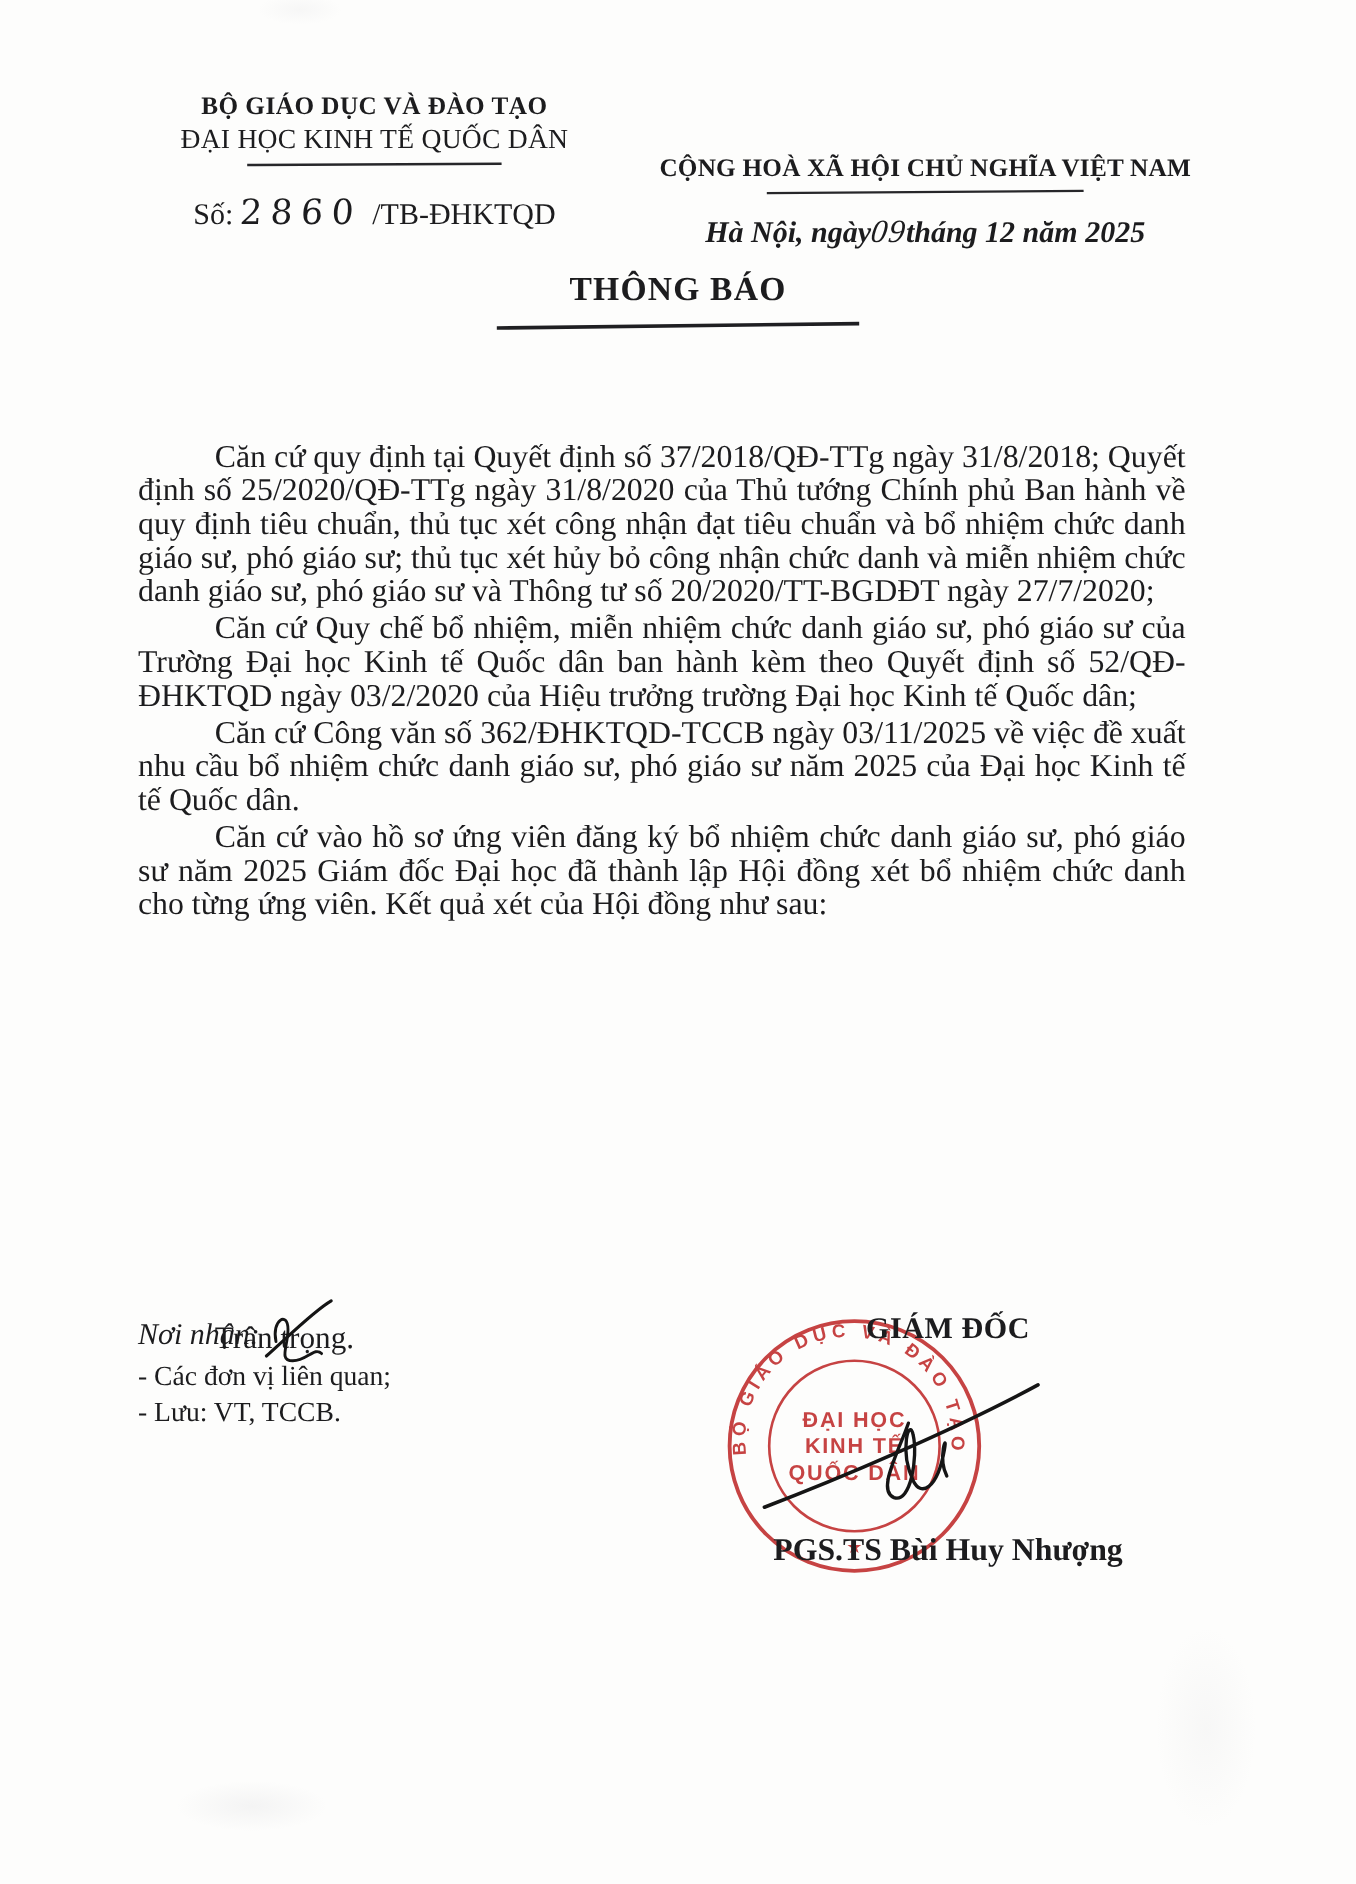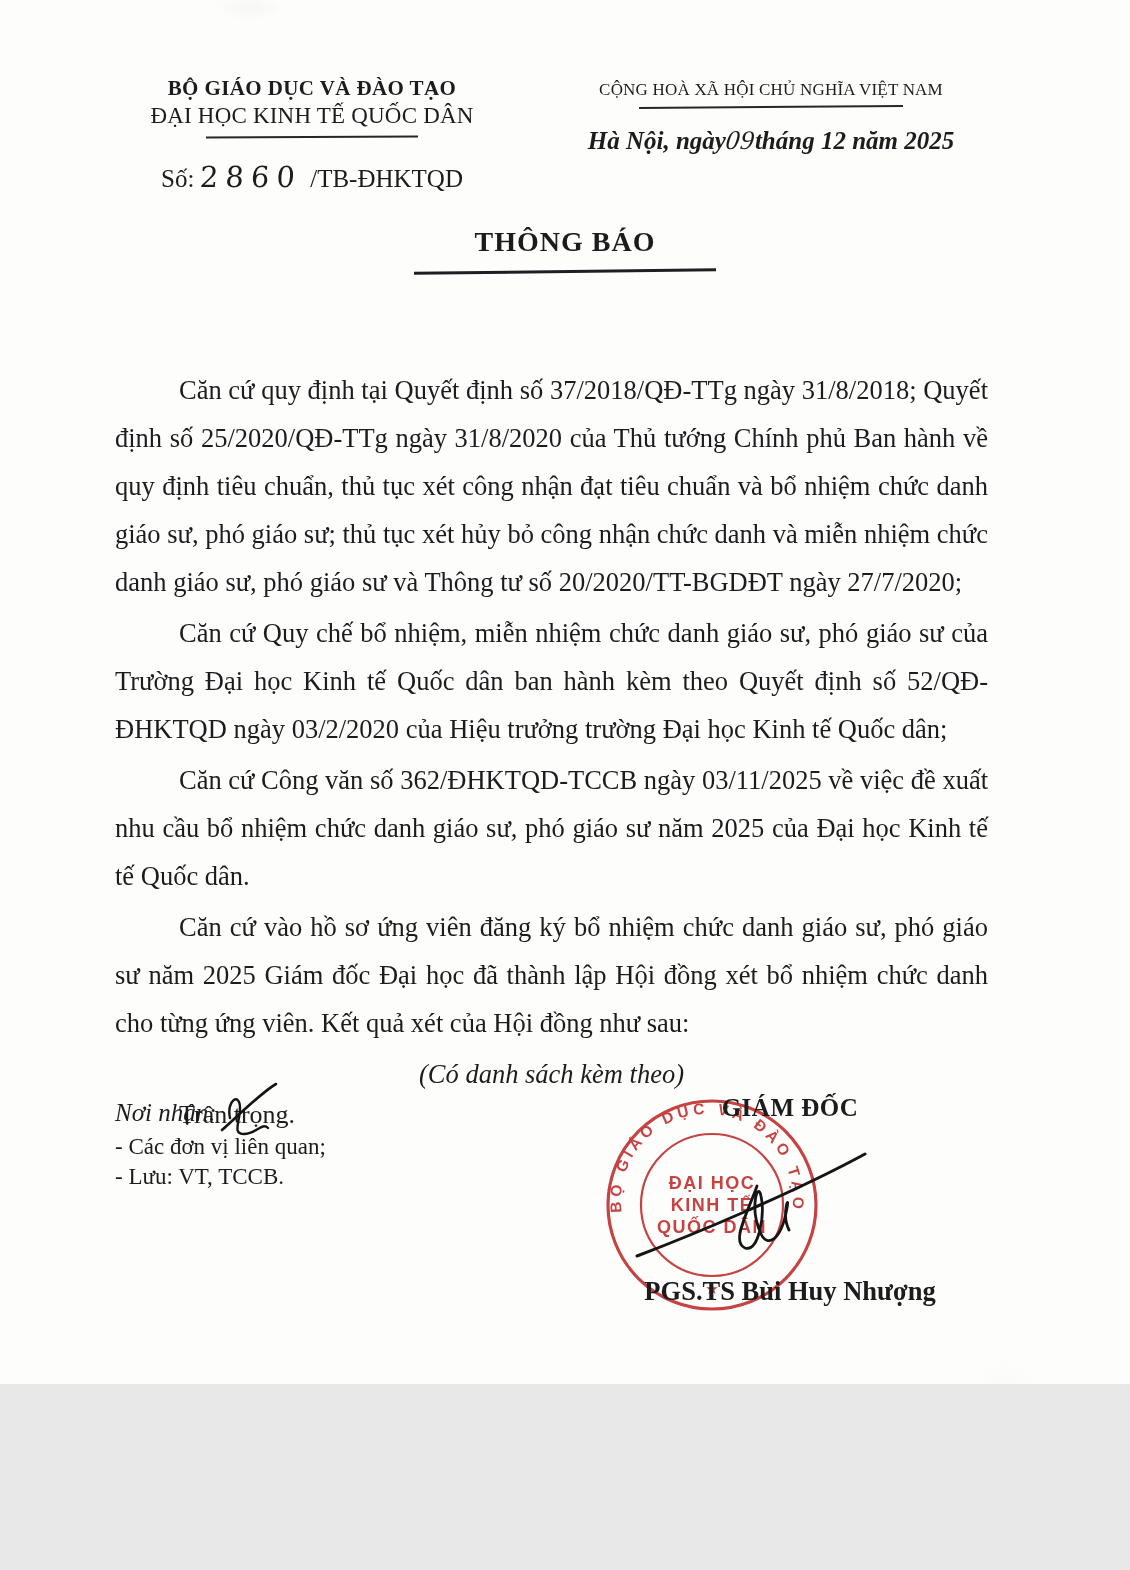--- a/index.html
+++ b/index.html
@@ -1,48 +1,48 @@
 <!DOCTYPE html>
 <html><head>
 <meta charset="utf-8">
 <style>
   html,body{margin:0;padding:0;background:#e8e8e8;}
   .page{
     position:relative;
-    width:1130px;height:1384px;
+    width:1130px;height:1570px;
     margin:0 auto;
     background:
       radial-gradient(ellipse 90px 30px at 210px 1505px, rgba(160,160,170,.10), transparent 70%),
       radial-gradient(ellipse 60px 120px at 1005px 1440px, rgba(170,170,175,.07), transparent 70%),
       radial-gradient(ellipse 50px 18px at 250px 8px, rgba(200,200,205,.12), transparent 70%),
       #fdfdfc;
     overflow:hidden;
     font-family:"Liberation Serif","DejaVu Serif",serif;
     color:#1c1c1e;
   }
   
   .hdr-left{position:absolute;left:140px;top:76px;width:344px;text-align:center;}
   .hdr-left .l1{font-size:21px;font-weight:700;letter-spacing:.4px;}
   .hdr-left .l2{font-size:23px;font-weight:400;margin-top:2px;letter-spacing:.2px;}
   .hdr-left .rule{width:212px;height:2.4px;background:#27272a;margin:7px auto 0;transform:rotate(-.3deg);}
   .docnum{margin-top:22px;font-size:25px;white-space:nowrap;}
   .docnum .hand{font-family:"DejaVu Serif",serif;font-size:29px;letter-spacing:7px;margin:0 8px 0 6px;transform:skewX(-4deg);display:inline-block;}
   .hdr-right{position:absolute;left:545px;top:80px;width:452px;text-align:center;}
-  .hdr-right .l1{font-size:17px;font-weight:400;letter-spacing:.2px;}
+  .hdr-right .l1{font-size:21px;font-weight:700;letter-spacing:.2px;margin-top:48px;}
   .hdr-right .l2{font-size:24px;font-weight:700;margin-top:4px;}
   .hdr-right .rule{width:264px;height:2.4px;background:#27272a;margin:6px auto 0;transform:rotate(-.4deg);}
   .dateline{margin-top:17px;font-size:25px;font-weight:700;font-style:italic;white-space:nowrap;}
   .dateline .hand{font-weight:400;font-size:27px;letter-spacing:1px;display:inline-block;transform:skewX(-8deg);}
   
   .title-block{position:absolute;left:0;top:226px;width:1130px;text-align:center;}
   .doc-title{font-size:28px;font-weight:700;letter-spacing:1px;}
   .doc-subtitle{font-size:25.5px;font-weight:700;margin-top:13px;}
   .sub-rule{width:302px;height:2.6px;background:#1f1f22;margin:12px auto 0;transform:rotate(-.7deg);}
   
-  .body{position:absolute;left:115px;top:366px;width:873px;font-size:26.5px;line-height:48px;text-align:justify;}
+  .body{position:absolute;left:115px;top:366px;width:873px;font-size:26.5px;line-height:28px;text-align:justify;}
   .body p{margin:0 0 3px 0;text-indent:64px;}
   .attach{text-align:center !important;text-indent:0 !important;font-style:italic;margin-top:2px !important;}
   
   .recipients{position:absolute;left:115px;top:1098px;font-size:23px;line-height:30px;}
   .recip-label{font-size:25px;font-weight:400;font-style:italic;margin-bottom:4px;}
   .recip-scribble{position:absolute;left:95px;top:-20px;}
   .closing-line{position:absolute;left:179px;top:1100px;font-size:26px;}
   .director-title{position:absolute;left:670px;top:1094px;width:240px;text-align:center;font-size:25px;font-weight:700;letter-spacing:.5px;z-index:3;}
   .stamp{position:absolute;left:597px;top:1090px;z-index:1;opacity:.92;}
   .sig{position:absolute;left:615px;top:1130px;z-index:4;}
@@ -69,21 +69,20 @@
   <div class="title-block">
     <div class="doc-title">THÔNG BÁO</div>
     <div class="sub-rule"></div>
   </div>
 
   <div class="body">
     <p>Căn cứ quy định tại Quyết định số 37/2018/QĐ-TTg ngày 31/8/2018; Quyết định số 25/2020/QĐ-TTg ngày 31/8/2020 của Thủ tướng Chính phủ Ban hành về quy định tiêu chuẩn, thủ tục xét công nhận đạt tiêu chuẩn và bổ nhiệm chức danh giáo sư, phó giáo sư; thủ tục xét hủy bỏ công nhận chức danh và miễn nhiệm chức danh giáo sư, phó giáo sư và Thông tư số 20/2020/TT-BGDĐT ngày 27/7/2020;</p>
     <p>Căn cứ Quy chế bổ nhiệm, miễn nhiệm chức danh giáo sư, phó giáo sư của Trường Đại học Kinh tế Quốc dân ban hành kèm theo Quyết định số 52/QĐ-ĐHKTQD ngày 03/2/2020 của Hiệu trưởng trường Đại học Kinh tế Quốc dân;</p>
     <p>Căn cứ Công văn số 362/ĐHKTQD-TCCB ngày 03/11/2025 về việc đề xuất nhu cầu bổ nhiệm chức danh giáo sư, phó giáo sư năm 2025 của Đại học Kinh tế tế Quốc dân.</p>
     <p>Căn cứ vào hồ sơ ứng viên đăng ký bổ nhiệm chức danh giáo sư, phó giáo sư năm 2025 Giám đốc Đại học đã thành lập Hội đồng xét bổ nhiệm chức danh cho từng ứng viên. Kết quả xét của Hội đồng như sau:</p>
-    <p class="attach">(Có danh sách kèm theo)</p>
   </div>
 
   <div class="closing-line">Trân trọng.</div>
 
   <div class="recipients">
     <div class="recip-label">Nơi nhận:</div>
     <div>- Các đơn vị liên quan;</div>
     <div>- Lưu: VT, TCCB.</div>
     <svg class="recip-scribble" width="92" height="74" viewBox="0 0 92 74">
       <path d="M66 6 C 52 14, 30 36, 12 52" stroke="#151515" stroke-width="2.6" fill="none" stroke-linecap="round"></path>

